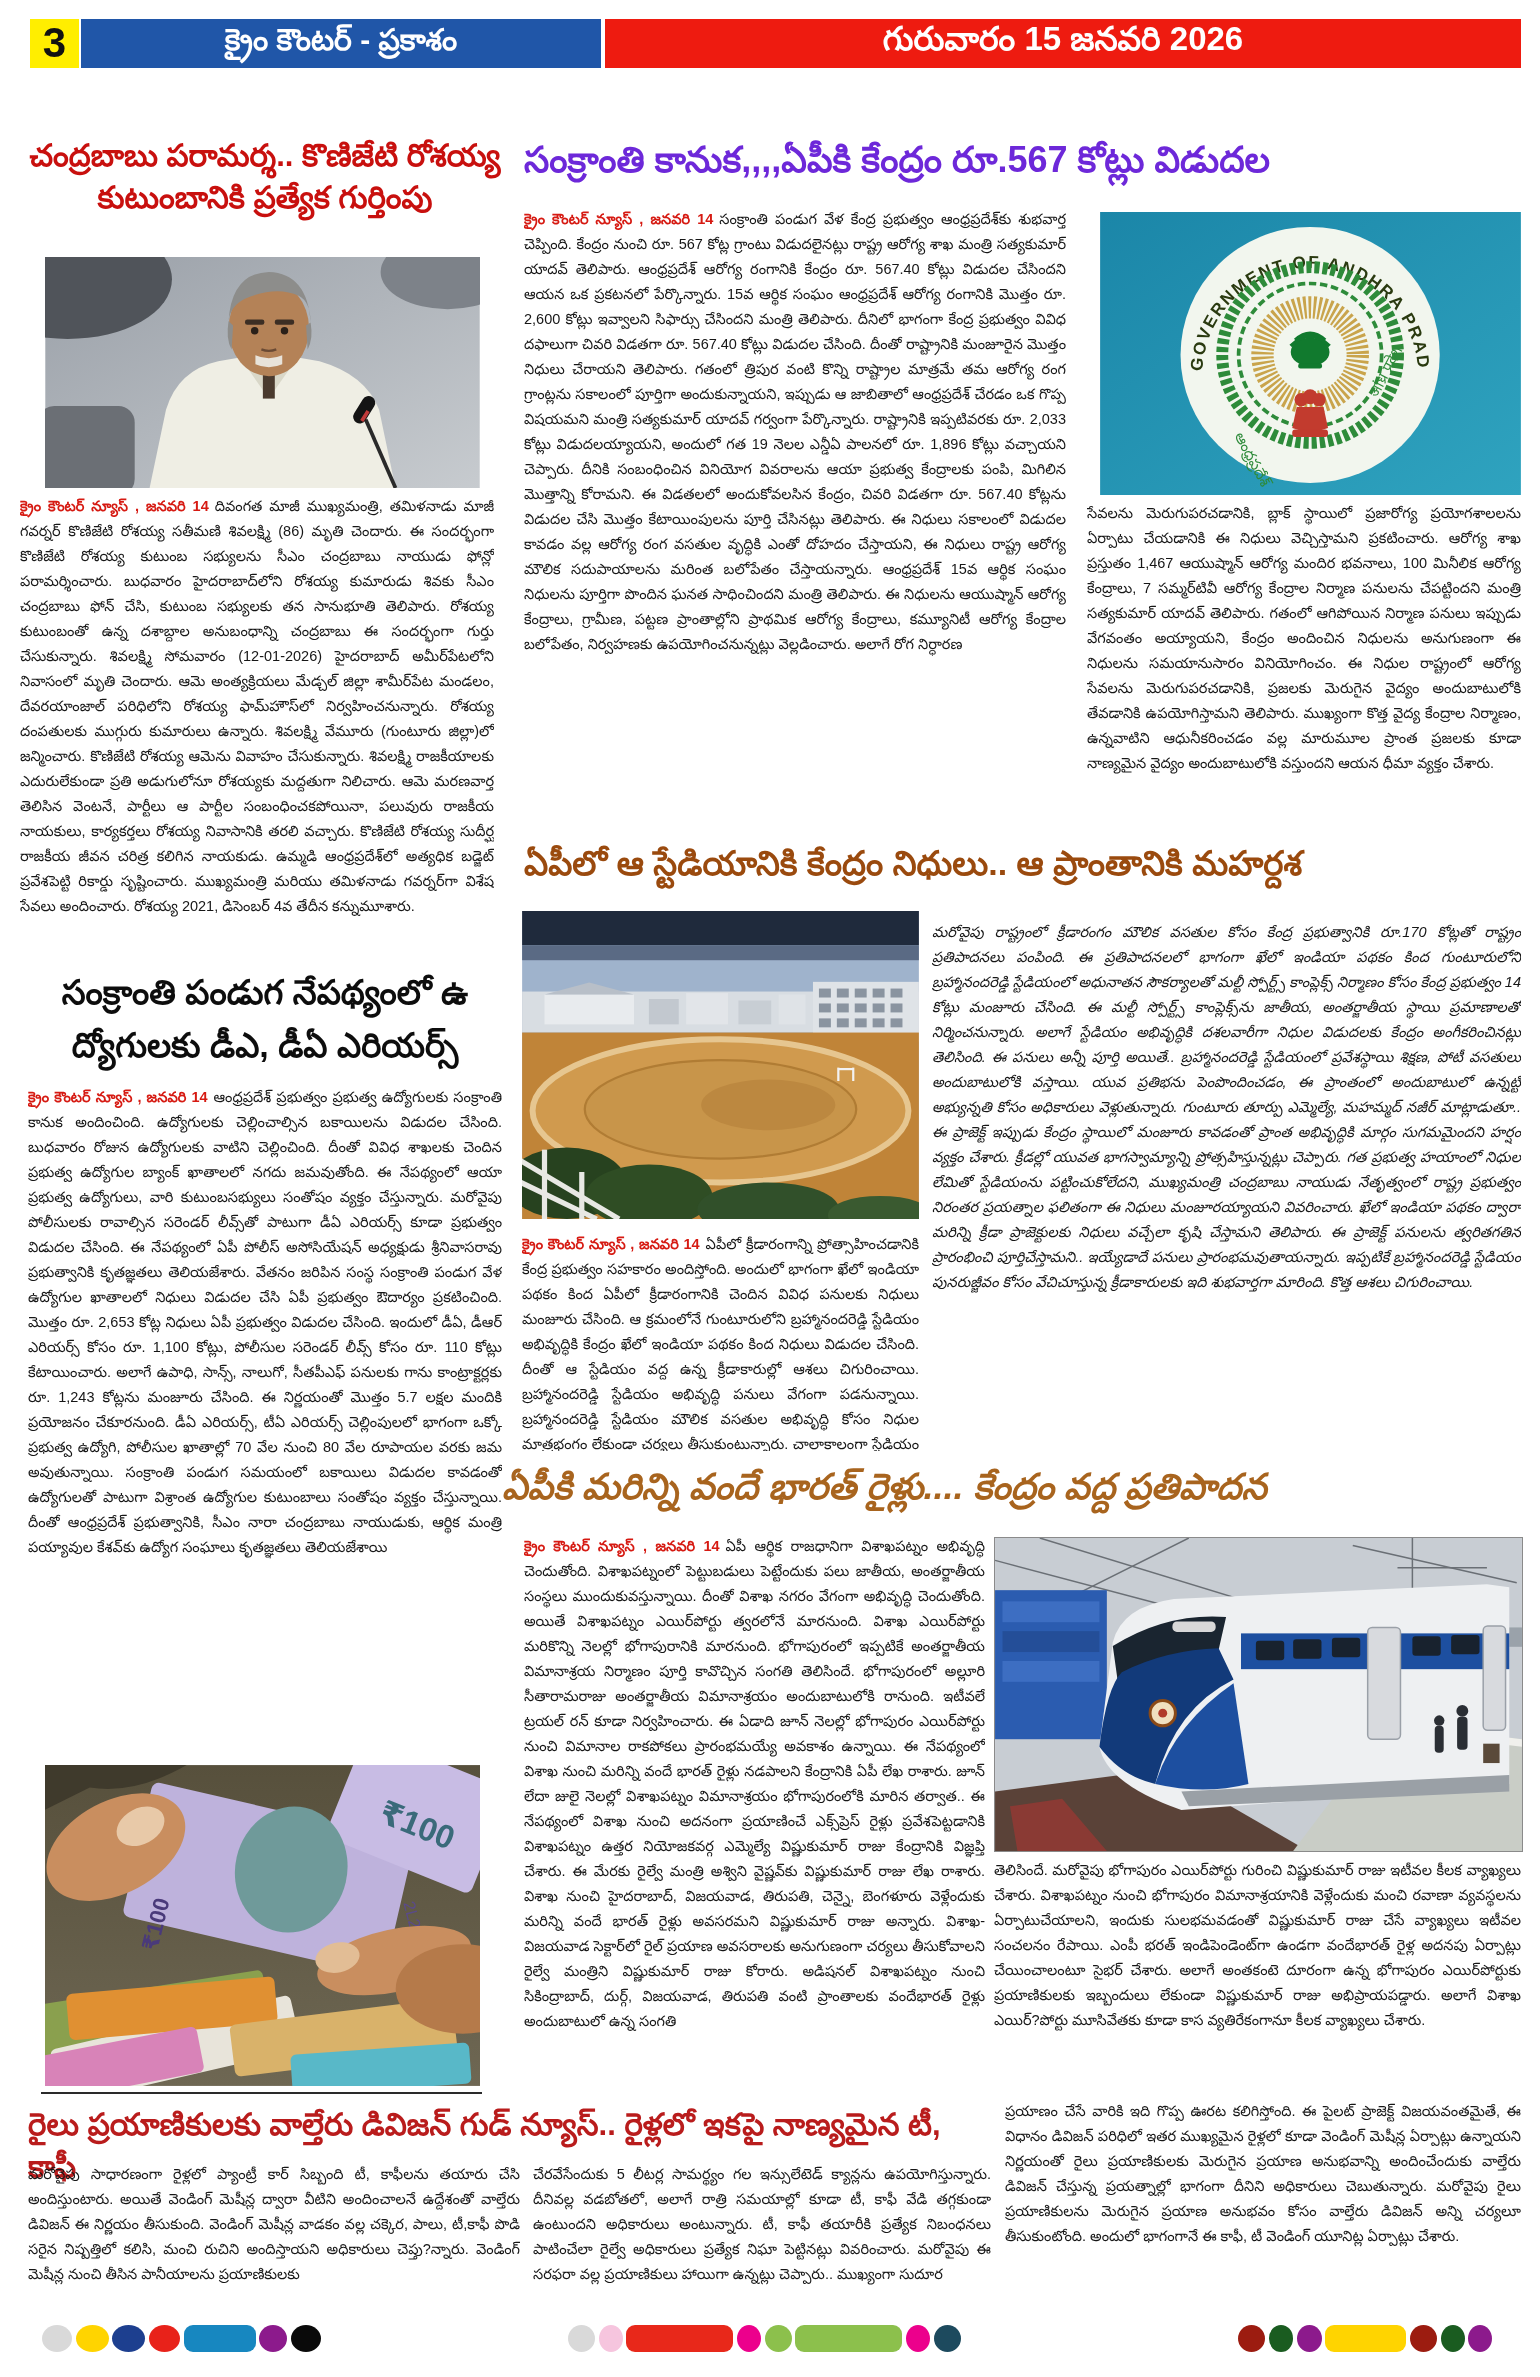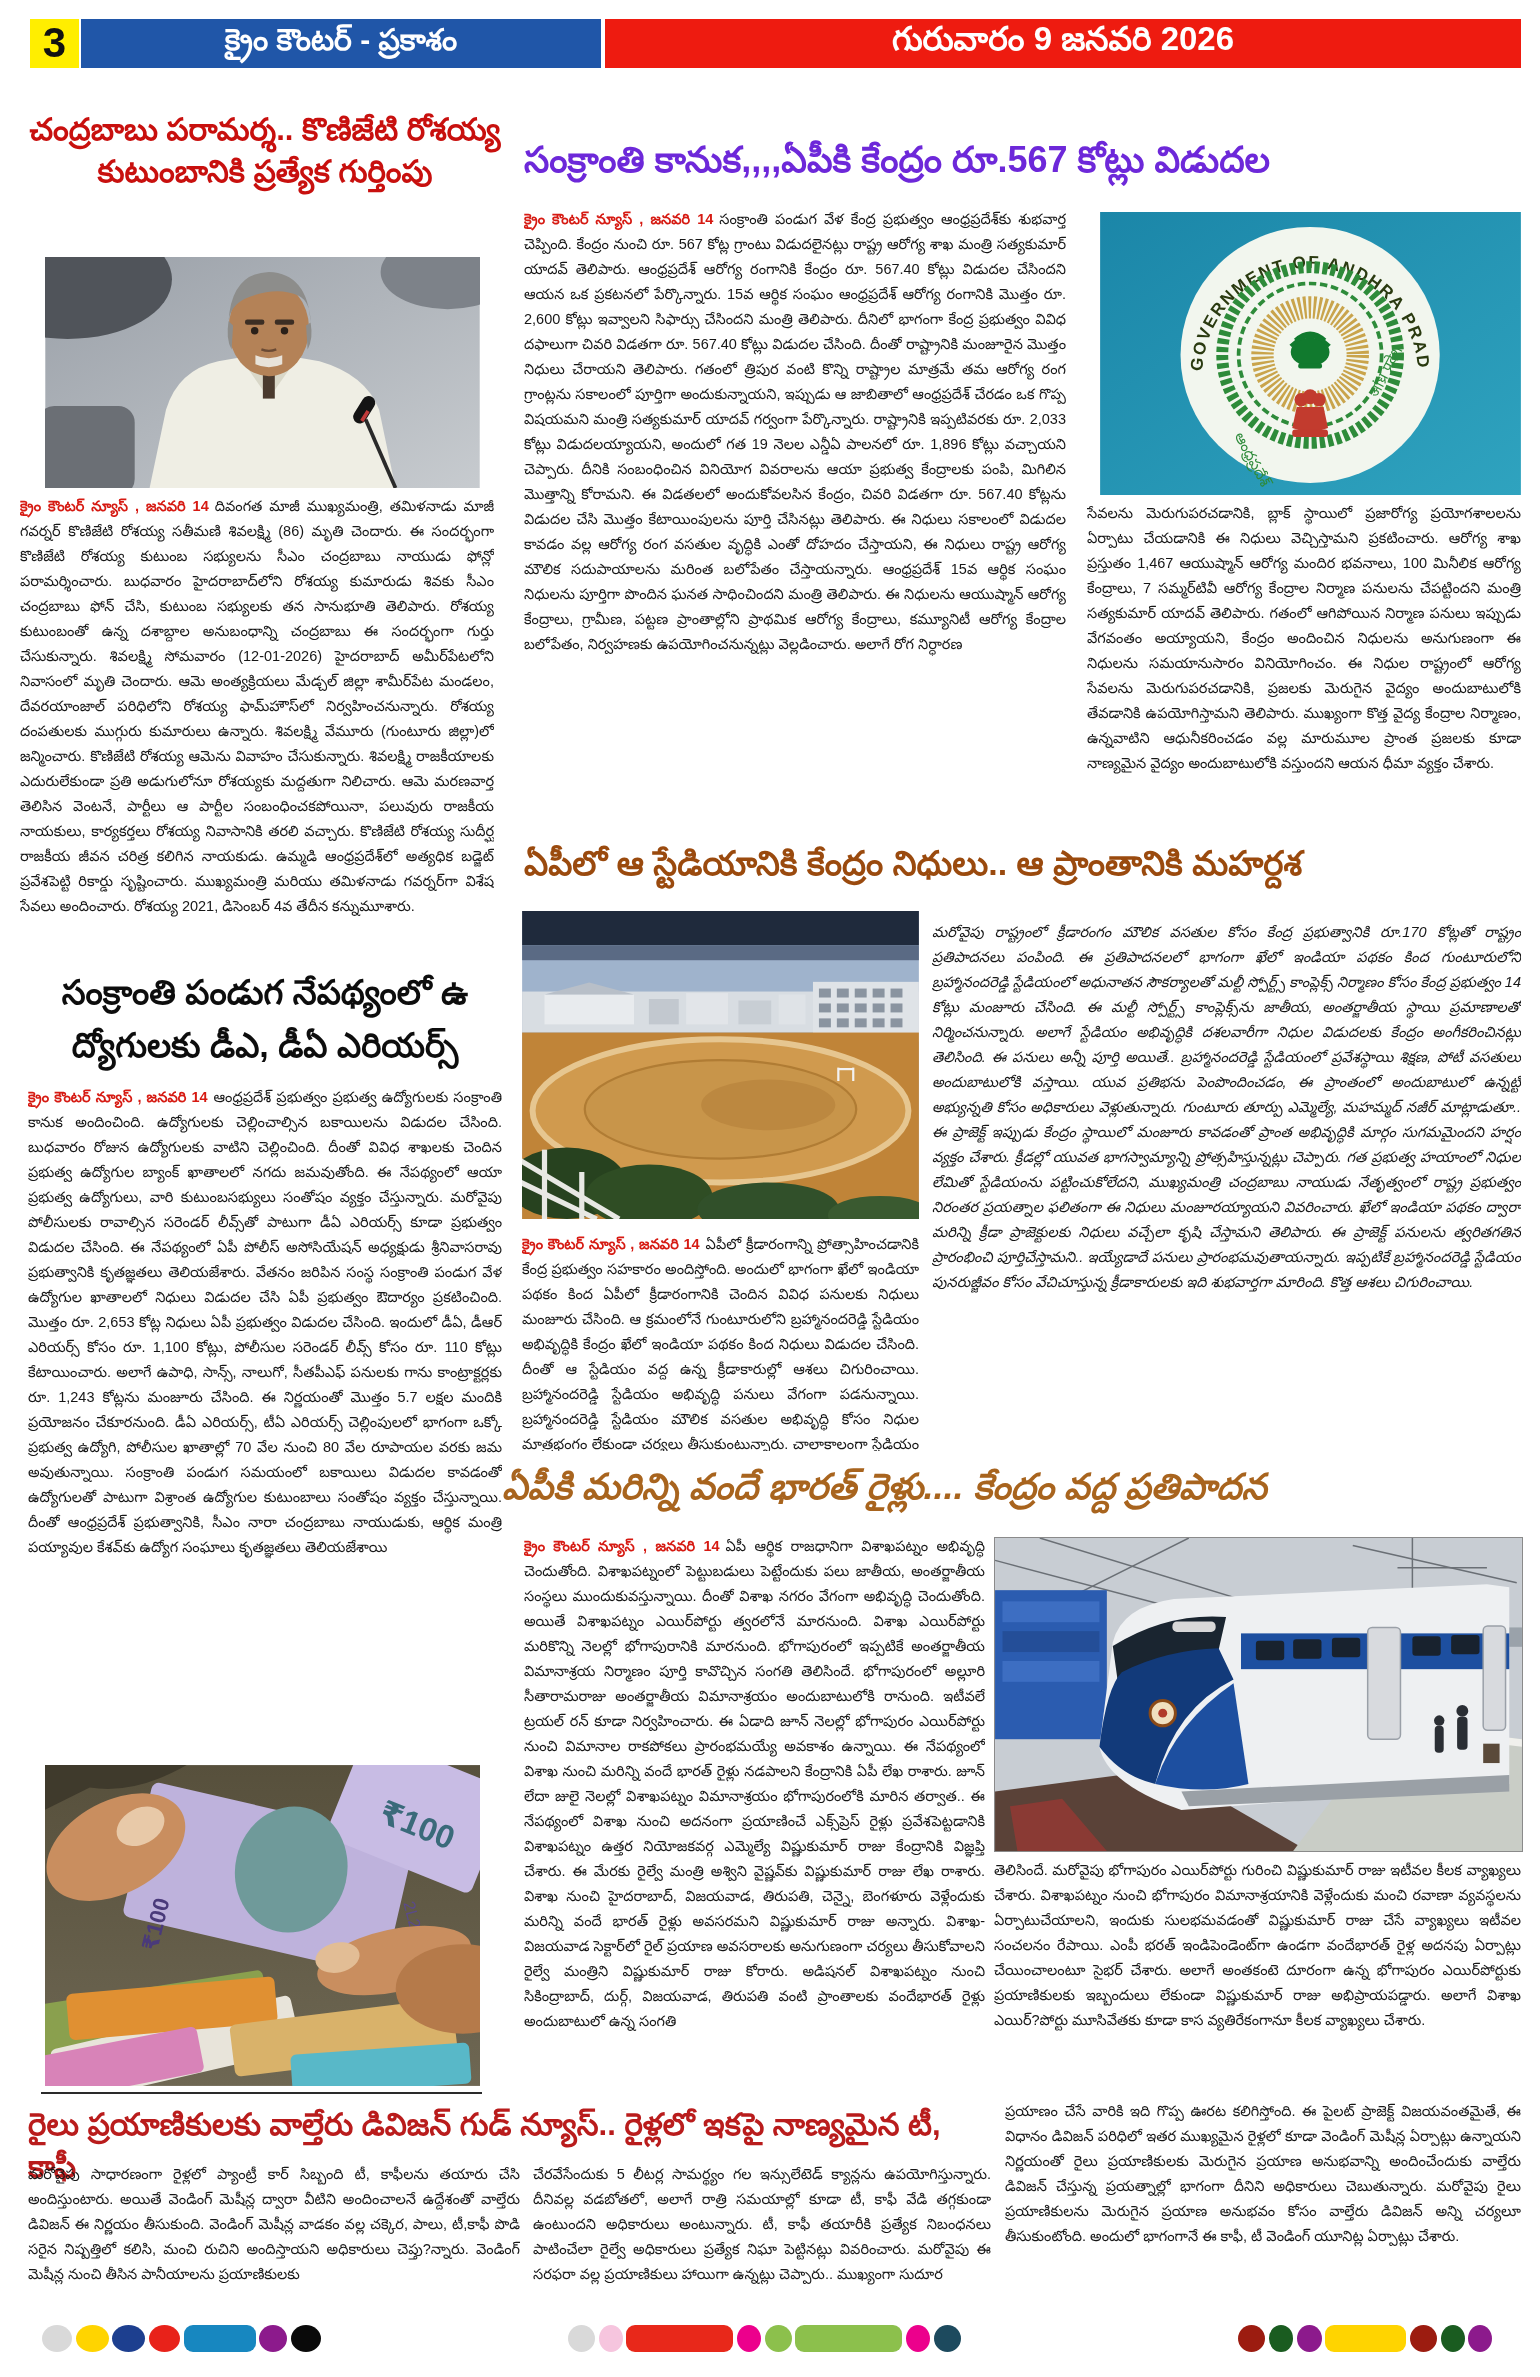--- a/index.html
+++ b/index.html
@@ -24,23 +24,23 @@
   .divider{background:#2a2a2a;}
   .dot-group{position:absolute;display:flex;gap:3.7px;align-items:center;}
 </style>
 </head>
 <body>
 
 <div id="page">
 
   <div class="abs hdr-num" style="left:30px;top:18.6px;width:49px;height:49px;">3</div>
   <div class="abs hdr-blue" style="left:81px;top:18.6px;width:520px;height:49px;">క్రైం కౌంటర్ - ప్రకాశం</div>
-  <div class="abs hdr-red" style="left:605px;top:18.6px;width:916px;height:49px;">గురువారం 9 జనవరి 2026</div>
-
-  <div class="abs headline hl-red" style="left:28px;top:109px;width:474px;height:130px;">చంద్రబాబు పరామర్శ.. కొణిజేటి రోశయ్య కుటుంబానికి ప్రత్యేక గుర్తింపు</div>
+  <div class="abs hdr-red" style="left:605px;top:18.6px;width:916px;height:49px;">గురువారం 15 జనవరి 2026</div>
+
+  <div class="abs headline hl-red" style="left:28px;top:135px;width:474px;height:130px;">చంద్రబాబు పరామర్శ.. కొణిజేటి రోశయ్య కుటుంబానికి ప్రత్యేక గుర్తింపు</div>
 
   <div class="abs photo" style="left:45px;top:257px;width:435px;height:231px;">
     <svg width="435" height="231" viewBox="0 0 583 310" xmlns="http://www.w3.org/2000/svg">
       <defs>
           <linearGradient id="pbg" x1="0" y1="0" x2="1" y2="1">
         <stop offset="0" stop-color="#9aa0a8"></stop>
             <stop offset="1" stop-color="#c7cbcf"></stop>
           </linearGradient>
         </defs>
       <rect width="583" height="310" fill="url(#pbg)"></rect>

